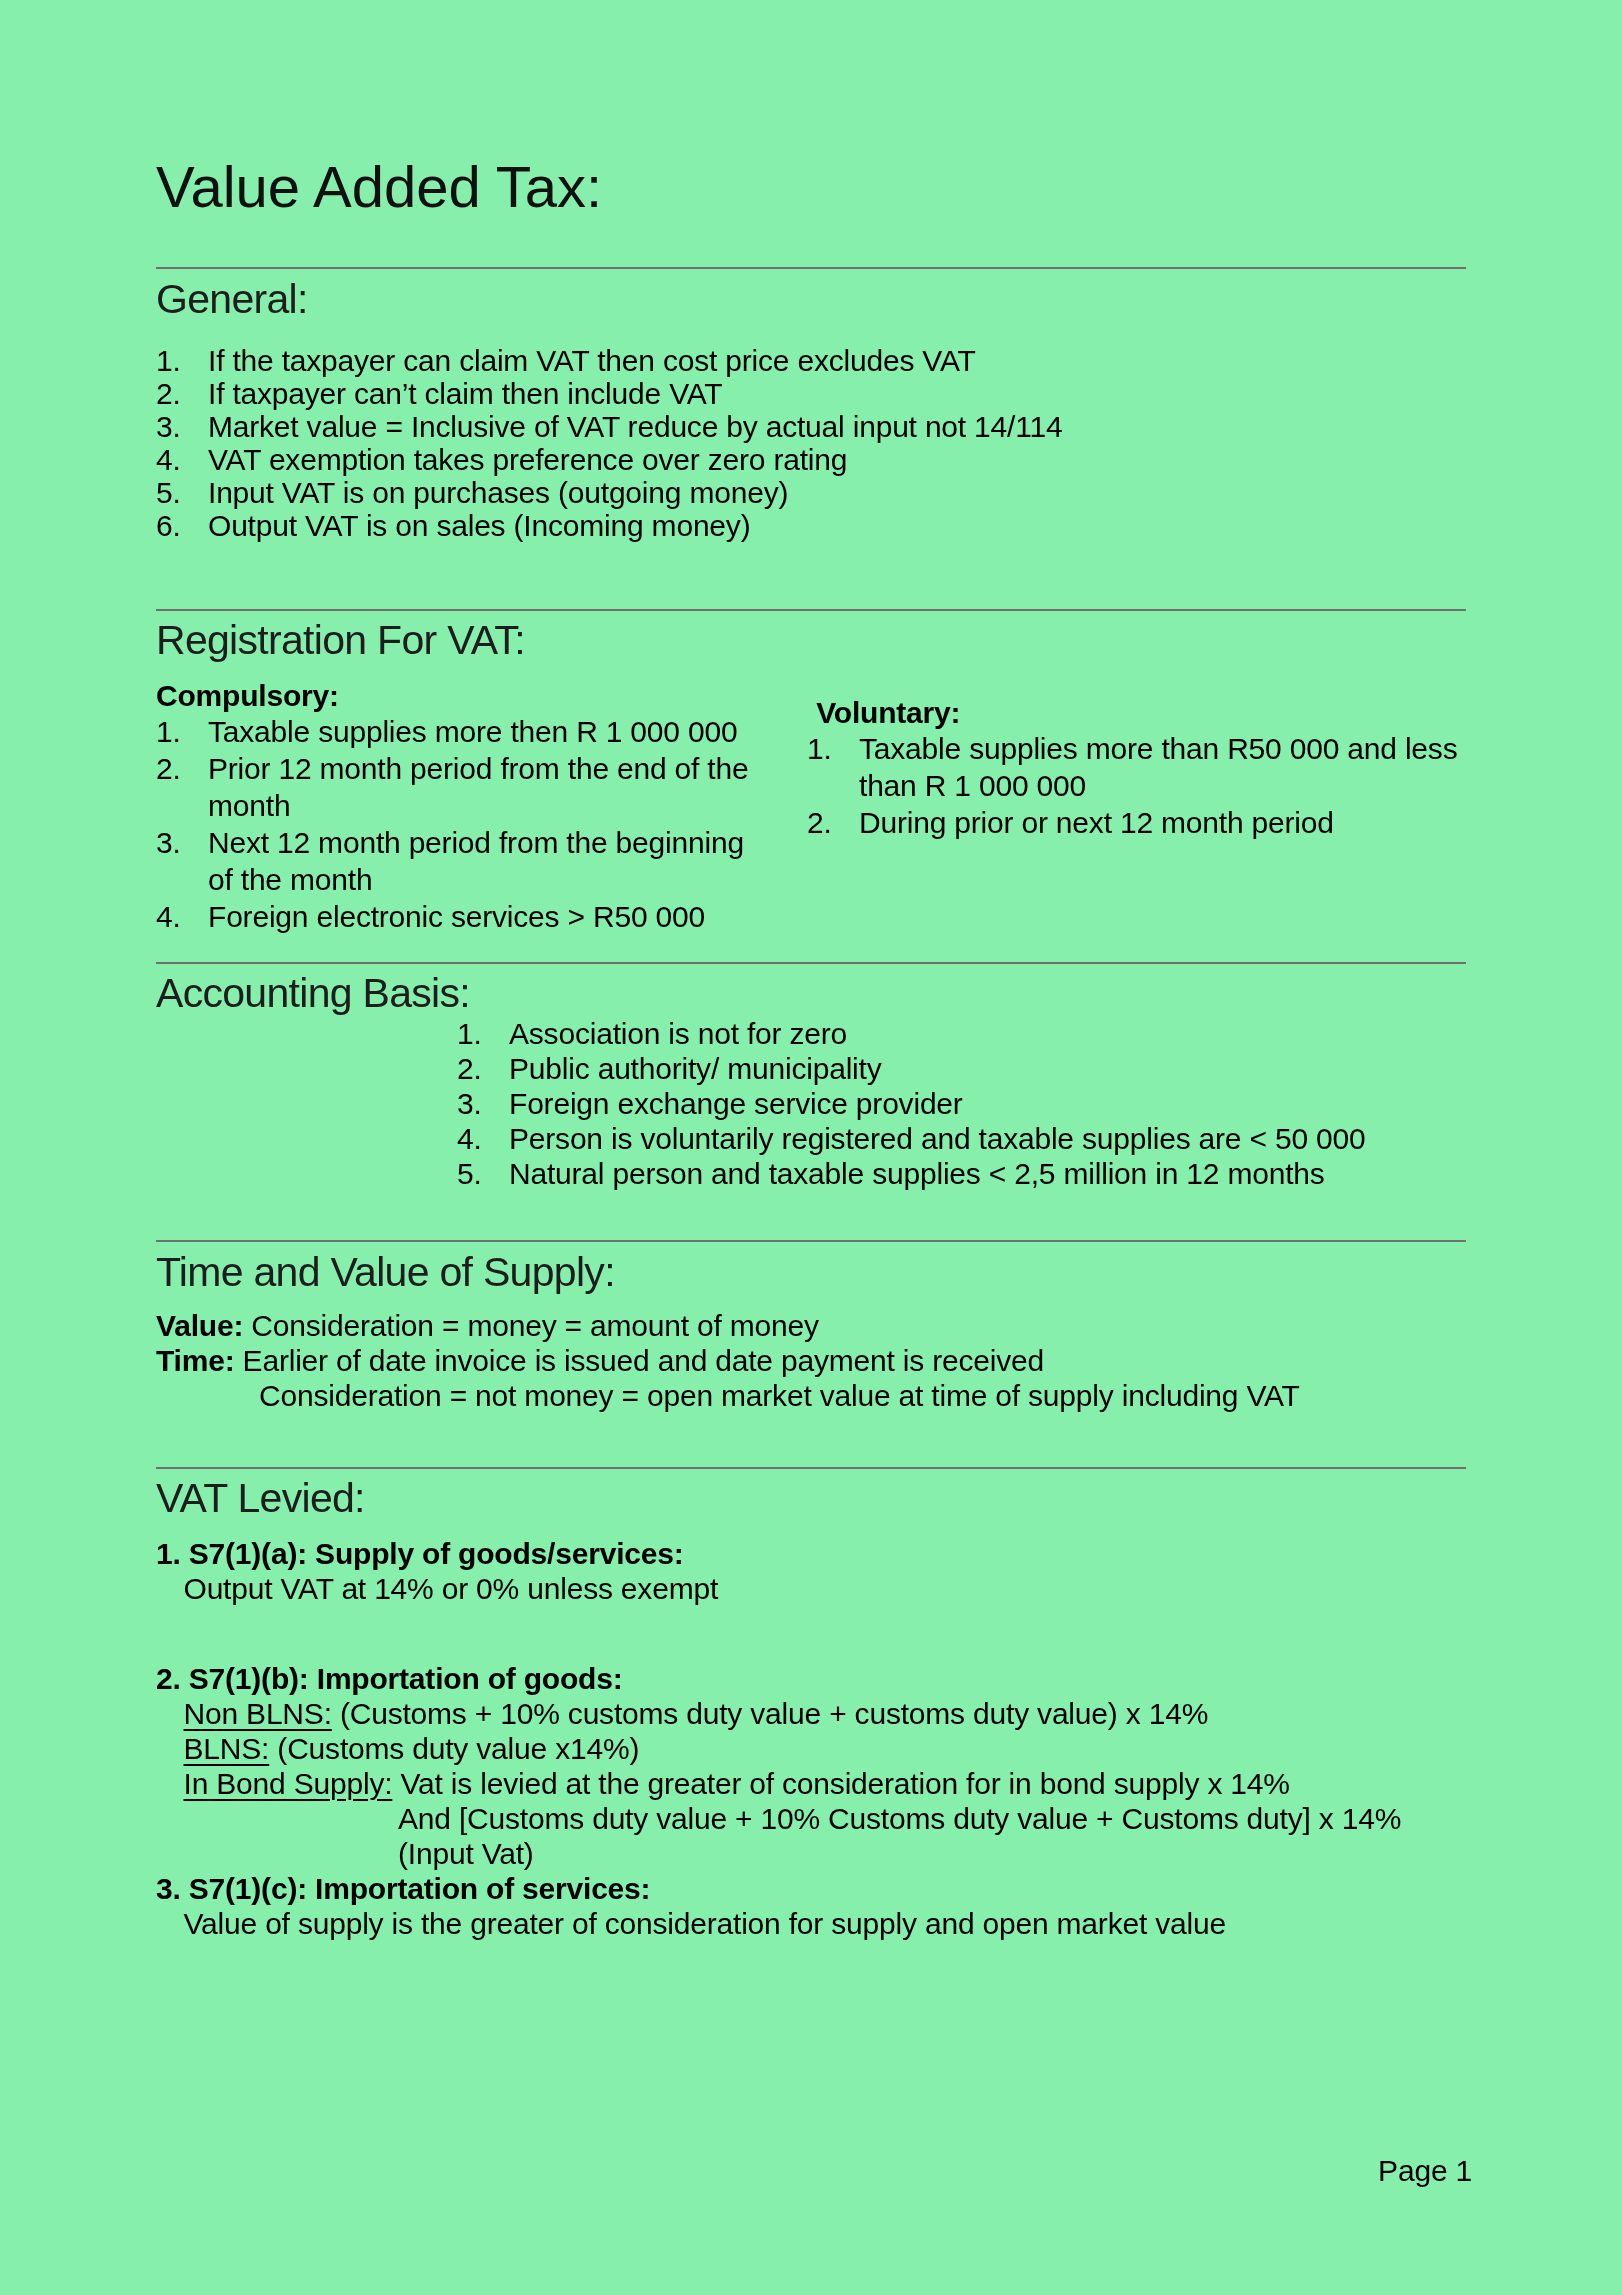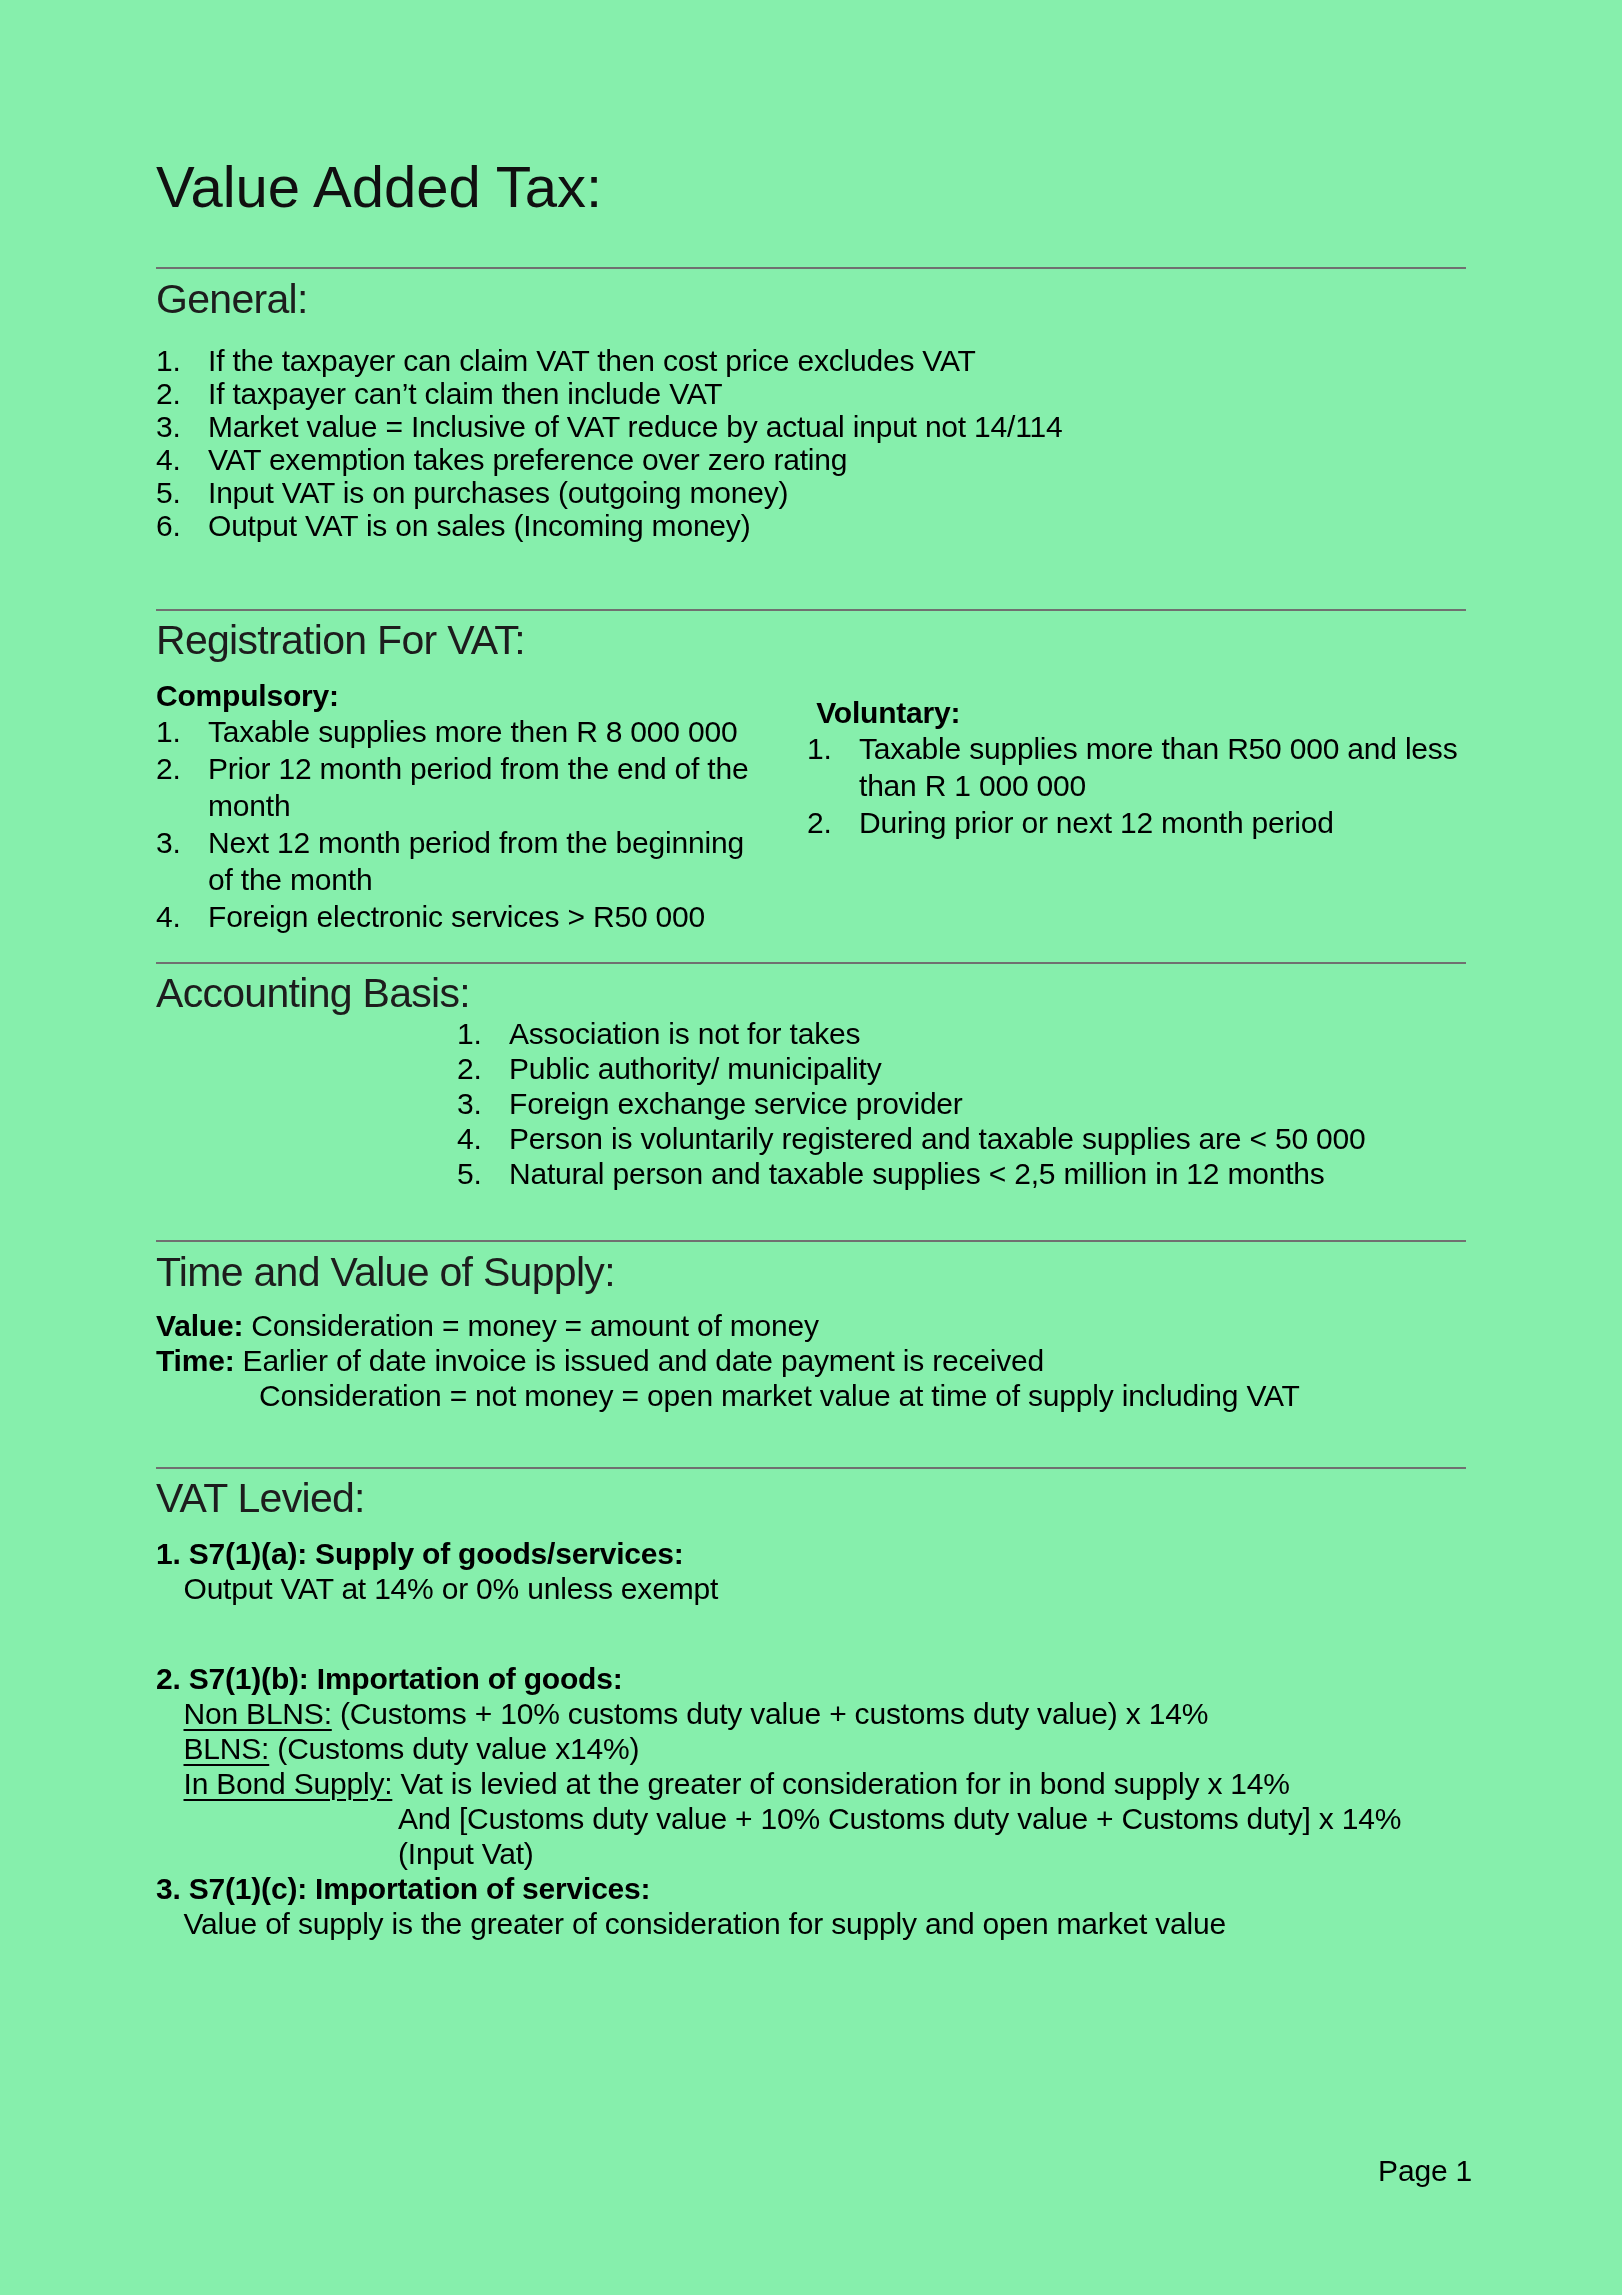--- a/index.html
+++ b/index.html
@@ -103,21 +103,21 @@
   </div>
 
   <div class="rule rule-2"></div>
 
   <h2>Registration For VAT:</h2>
   <div class="cols body-txt">
     <div class="col-left">
       <div class="col-label bold t">Compulsory:</div>
       <div class="li">
         <span class="num">1.</span>
-        <span class="t">Taxable supplies more then R 8 000 000</span>
+        <span class="t">Taxable supplies more then R 1 000 000</span>
       </div>
       <div class="li">
         <span class="num">2.</span>
         <span class="t">Prior 12 month period from the end of the
 month</span>
       </div>
       <div class="li">
         <span class="num">3.</span>
         <span class="t">Next 12 month period from the beginning
 of the month</span>
@@ -140,21 +140,21 @@
       </div>
     </div>
   </div>
 
   <div class="rule rule-3"></div>
 
   <h2>Accounting Basis:</h2>
   <div class="acct-list body-txt">
     <div class="li">
       <span class="num">1.</span>
-      <span class="t">Association is not for takes</span>
+      <span class="t">Association is not for zero</span>
     </div>
     <div class="li">
       <span class="num">2.</span>
       <span class="t">Public authority/ municipality</span>
     </div>
     <div class="li">
       <span class="num">3.</span>
       <span class="t">Foreign exchange service provider</span>
     </div>
     <div class="li">

